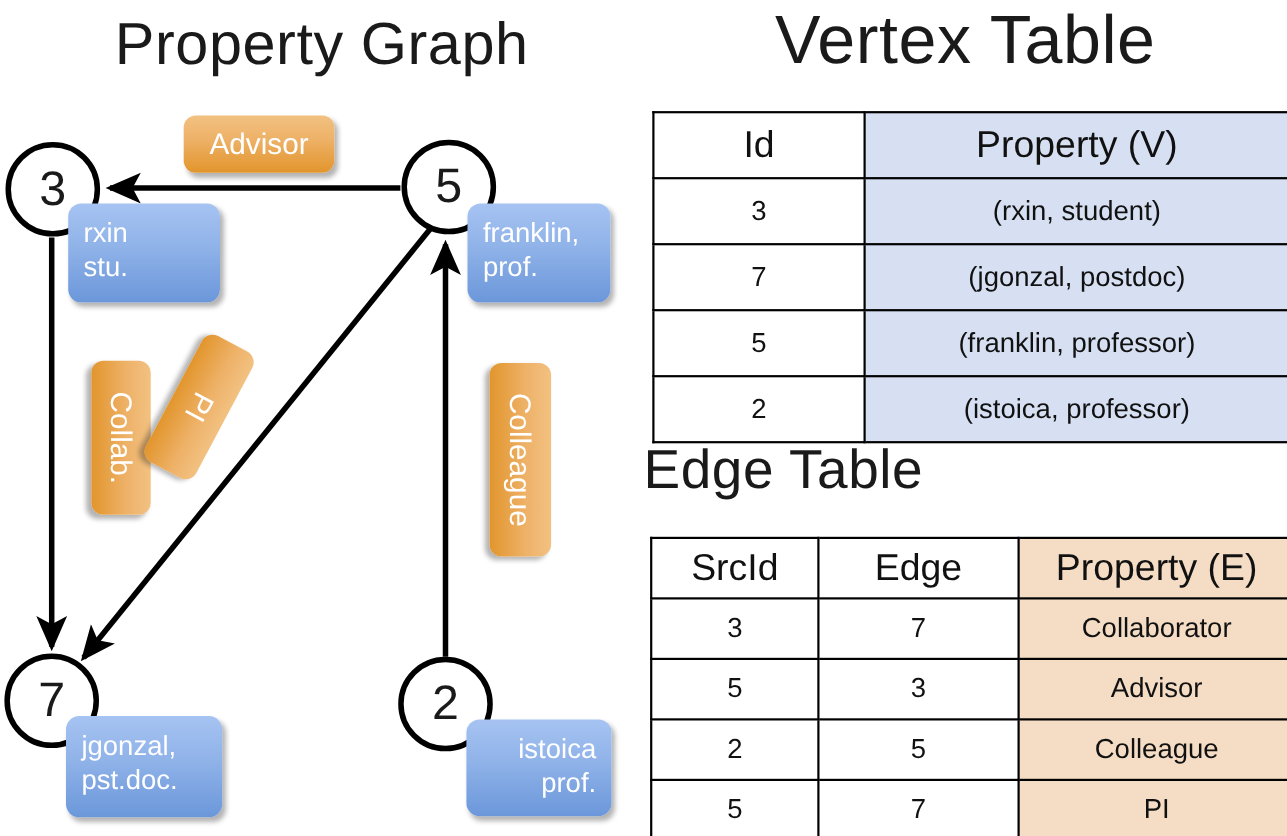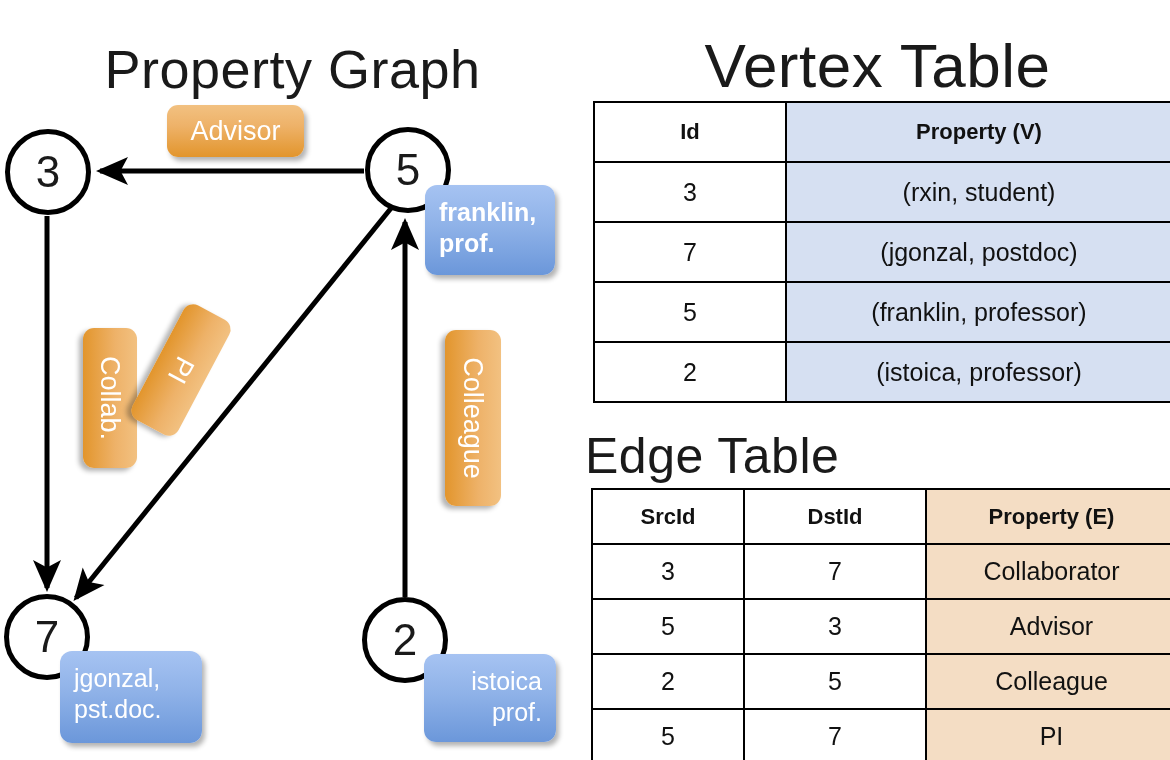--- a/index.html
+++ b/index.html
@@ -16,21 +16,20 @@
     color: #000;
   }
 
   
   .title {
     position: absolute;
     font-weight: 400;
     color: #1a1a1a;
     white-space: nowrap;
     letter-spacing: 0.5px;
-    margin-top: 29px;
   }
   #title-property-graph {
     left: 0; top: 8px;
     width: 585px;
     text-align: center;
     font-size: 54px;
     line-height: 64px;
   }
   #title-vertex-table {
     left: 585px; top: 6px;
@@ -86,21 +85,21 @@
     background: linear-gradient(to bottom, #a6c3f2 0%, #8fb2e8 45%, #6b97da 100%);
     box-shadow: 3px 4px 5px rgba(0,0,0,0.30);
     color: #ffffff;
     font-size: 25px;
     line-height: 31px;
     padding: 12px 14px;
     box-sizing: border-box;
     z-index: 4;
   }
   #prop-rxin     { left: 62px;  top: 185px; width: 138px; height: 90px; }
-  #prop-franklin { left: 425px; top: 185px; width: 130px; height: 90px; font-weight: bold; }
+  #prop-franklin { left: 425px; top: 185px; width: 130px; height: 90px; }
   #prop-jgonzal  { left: 60px;  top: 651px; width: 142px; height: 92px; }
   #prop-istoica  { left: 424px; top: 654px; width: 132px; height: 88px; text-align: right; }
 
   
   .edge-label {
     position: absolute;
     border-radius: 11px;
     background: linear-gradient(to bottom, #f2c181 0%, #eeb269 40%, #e2952c 100%);
     box-shadow: 3px 4px 5px rgba(0,0,0,0.30);
     color: #ffffff;
@@ -137,22 +136,22 @@
   }
   .data-table td, .data-table th {
     border: 2px solid #000;
     text-align: center;
     font-weight: normal;
     font-size: 25px;
     padding: 0;
     color: #111;
   }
   .data-table th {
-    font-weight: bold;
-    font-size: 22px;
+    font-weight: normal;
+    font-size: 34px;
   }
   .cell-blue { background: #d6e0f2; }
   .cell-orange { background: #f4ddc4; }
   .cell-white { background: #ffffff; }
 
   #vertex-table { left: 593px; top: 101px; width: 574px; }
   #vertex-table .col-id   { width: 190px; height: 58px; }
   #vertex-table .col-prop { width: 384px; height: 58px; }
 
   #edge-table { left: 591px; top: 488px; width: 579px; }
@@ -191,20 +190,24 @@
   <div class="vertex-circle" id="vertex-5">
     <span>5</span>
   </div>
   <div class="vertex-circle" id="vertex-7">
     <span>7</span>
   </div>
   <div class="vertex-circle" id="vertex-2">
     <span>2</span>
   </div>
 
+  <div class="prop-box" id="prop-rxin">
+    <div>rxin</div>
+    <div>stu.</div>
+  </div>
   <div class="prop-box" id="prop-franklin">
     <div>franklin,</div>
     <div>prof.</div>
   </div>
   <div class="prop-box" id="prop-jgonzal">
     <div>jgonzal,</div>
     <div>pst.doc.</div>
   </div>
   <div class="prop-box" id="prop-istoica">
     <div>istoica</div>
@@ -239,21 +242,21 @@
       <td class="col-id cell-white">2</td>
       <td class="col-prop cell-blue">(istoica, professor)</td>
     </tr>
   </tbody>
 </table>
 
 <table class="data-table" id="edge-table">
   <tbody>
     <tr>
       <th class="col-src cell-white">SrcId</th>
-      <th class="col-dst cell-white">DstId</th>
+      <th class="col-dst cell-white">Edge</th>
       <th class="col-prop cell-orange">Property (E)</th>
     </tr>
     <tr>
       <td class="col-src cell-white">3</td>
       <td class="col-dst cell-white">7</td>
       <td class="col-prop cell-orange">Collaborator</td>
     </tr>
     <tr>
       <td class="col-src cell-white">5</td>
       <td class="col-dst cell-white">3</td>

